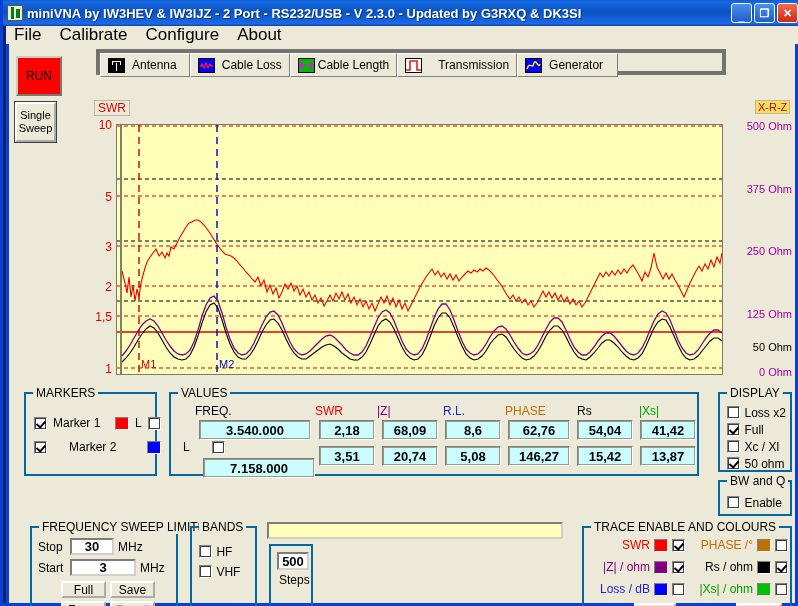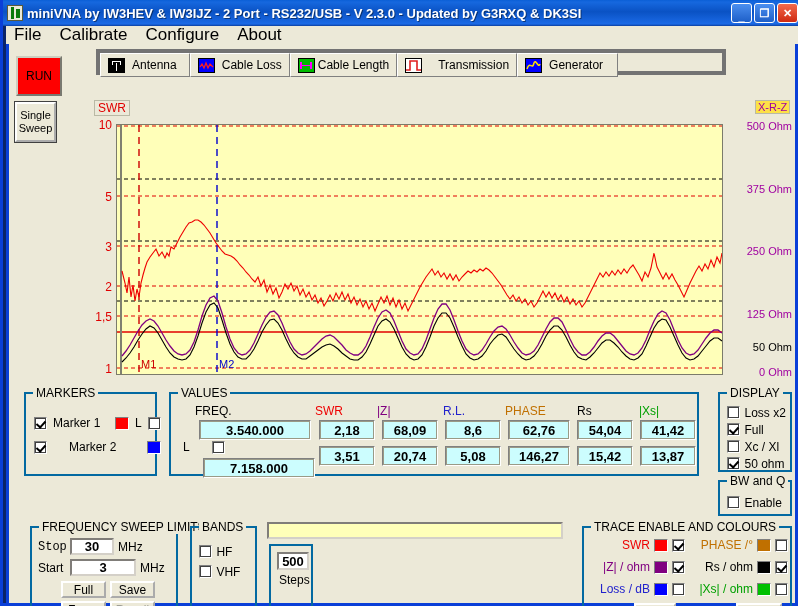--- a/index.html
+++ b/index.html
@@ -302,21 +302,21 @@
       <div class="cap">BW and Q</div>
       <div style="position:absolute;left:7px;top:11px;">
         <span class="cb"></span>
         <span class="lab">Enable</span>
       </div>
     </div>
 
     <div class="grp" style="left:24px;top:482px;width:148px;height:92px;">
       <div class="cap">FREQUENCY SWEEP LIMITS</div>
       <div style="position:absolute;left:6px;top:10px;display:flex;align-items:center;gap:4px;">
-        <span class="lab" style="width:28px;font-family:Liberation Mono, monospace;">Stop</span>
+        <span class="lab" style="width:28px;">Stop</span>
         <span class="txtbox" style="width:44px;height:17px;">30</span>
         <span class="lab">MHz</span>
       </div>
       <div style="position:absolute;left:6px;top:31px;display:flex;align-items:center;gap:4px;">
         <span class="lab" style="width:28px;">Start</span>
         <span class="txtbox" style="width:66px;height:17px;">3</span>
         <span class="lab">MHz</span>
       </div>
       <div class="btn" style="position:absolute;left:29px;top:53px;width:45px;height:17px;">Full</div>
       <div class="btn" style="position:absolute;left:78px;top:53px;width:45px;height:17px;">Save</div>

